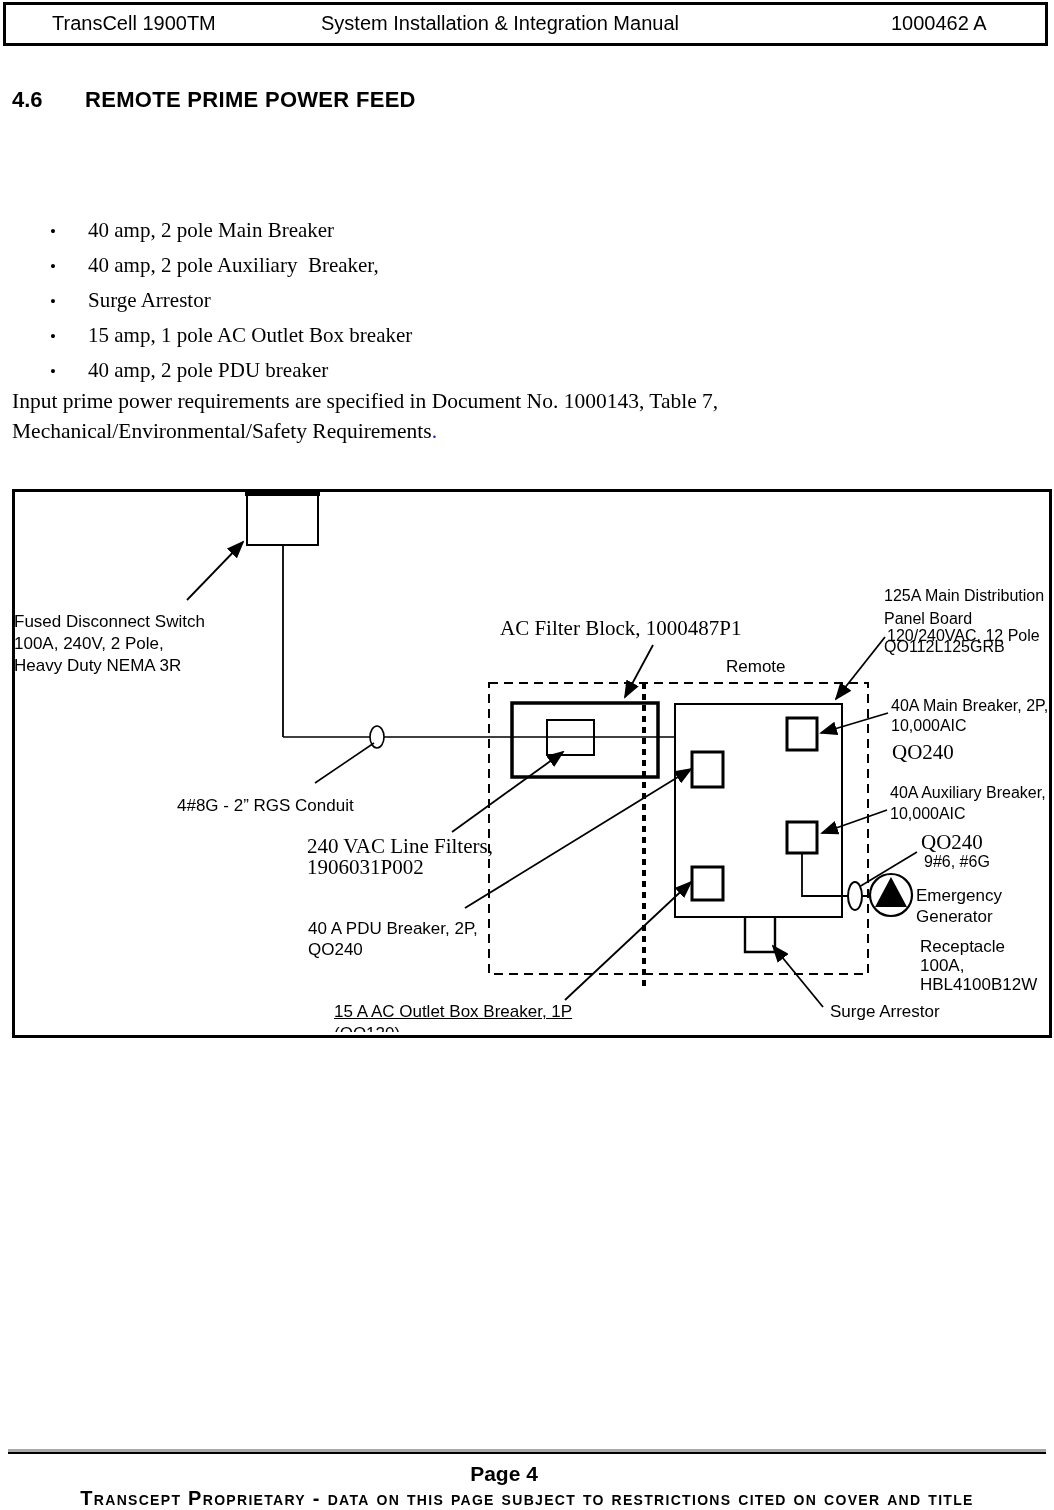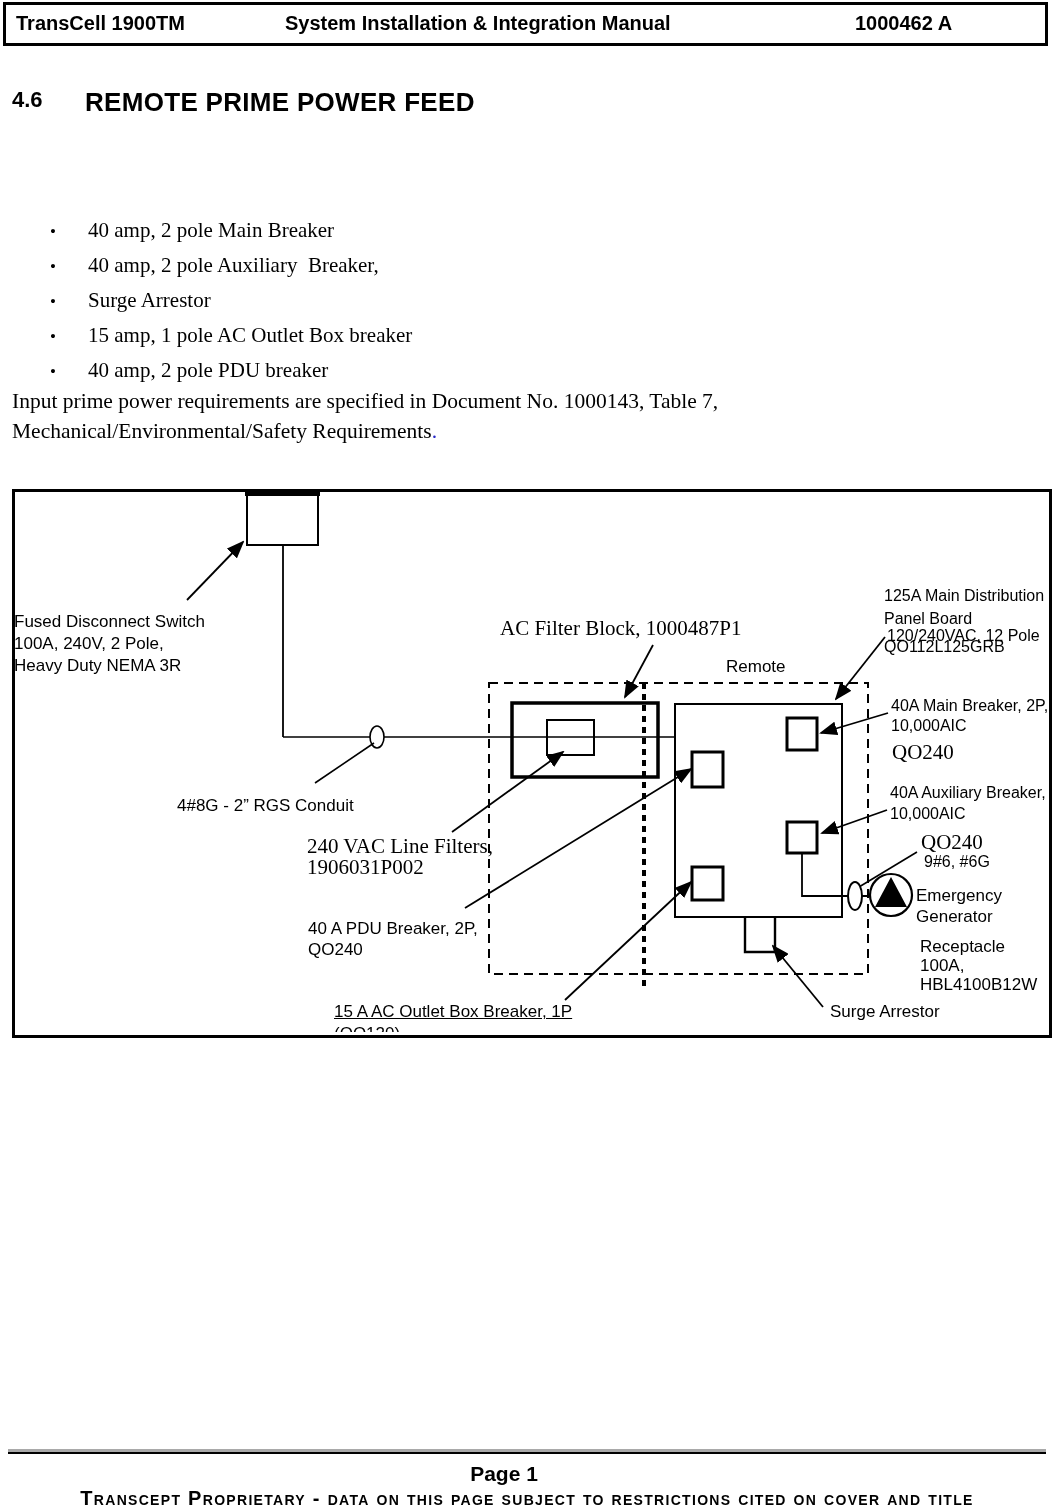--- a/index.html
+++ b/index.html
@@ -2,28 +2,28 @@
 <html><head>
 <meta charset="utf-8">
 <style>
   html,body{margin:0;padding:0;background:#e8e8e8;}
   .page{position:relative;width:1054px;height:1510px;background:#ffffff;margin:0 auto;
         font-family:"Liberation Sans","DejaVu Sans",sans-serif;color:#000;overflow:hidden;}
   .abs{position:absolute;}
 
   
   .doc-header{left:3px;top:2px;width:1045px;height:44px;border:3px solid #000;box-sizing:border-box;}
-  .doc-header span{position:absolute;top:7px;font-size:20px;font-weight:bold;white-space:nowrap;}
+  .doc-header span{position:absolute;top:7px;font-size:20px;font-weight:normal;white-space:nowrap;margin-left:36px;}
   .hdr-product{left:10px;}
   .hdr-title{left:279px;}
   .hdr-doc{left:849px;}
 
   
   .sec-num{left:12px;top:87px;font-size:22px;font-weight:bold;}
-  .sec-title{left:85px;top:87px;font-size:26px;font-weight:bold;letter-spacing:0.3px;}
+  .sec-title{left:85px;top:87px;font-size:22px;font-weight:bold;letter-spacing:0.3px;}
   .para{font-family:"Liberation Serif","DejaVu Serif",serif;font-size:21.5px;line-height:30px;white-space:nowrap;}
   .p1{left:12px;top:126px;}
   .p2{left:12px;top:386px;}
   .blue{color:#2929c9;}
 
   .bullets{left:50px;top:220px;}
   .bullet-row{display:flex;margin-bottom:12px;font-family:"Liberation Serif","DejaVu Serif",serif;
               font-size:21px;line-height:21px;white-space:pre;}
   .bullet-row .dot{width:38px;font-size:17px;line-height:23px;}
 
@@ -172,16 +172,16 @@
       <div class="lbl" style="left:322px;top:512px;text-decoration:underline;">
         <div>15 A AC Outlet Box Breaker, 1P</div>
         <div class="clip">(QO120)</div>
       </div>
 
     </div>
   </div>
 
 
   <div class="abs footer-rule"></div>
-  <div class="abs page-num">Page 1</div>
+  <div class="abs page-num">Page 4</div>
   <div class="abs proprietary">Transcept Proprietary - data on this page subject to restrictions cited on cover and title</div>
 
 </div>
 
 </body></html>

